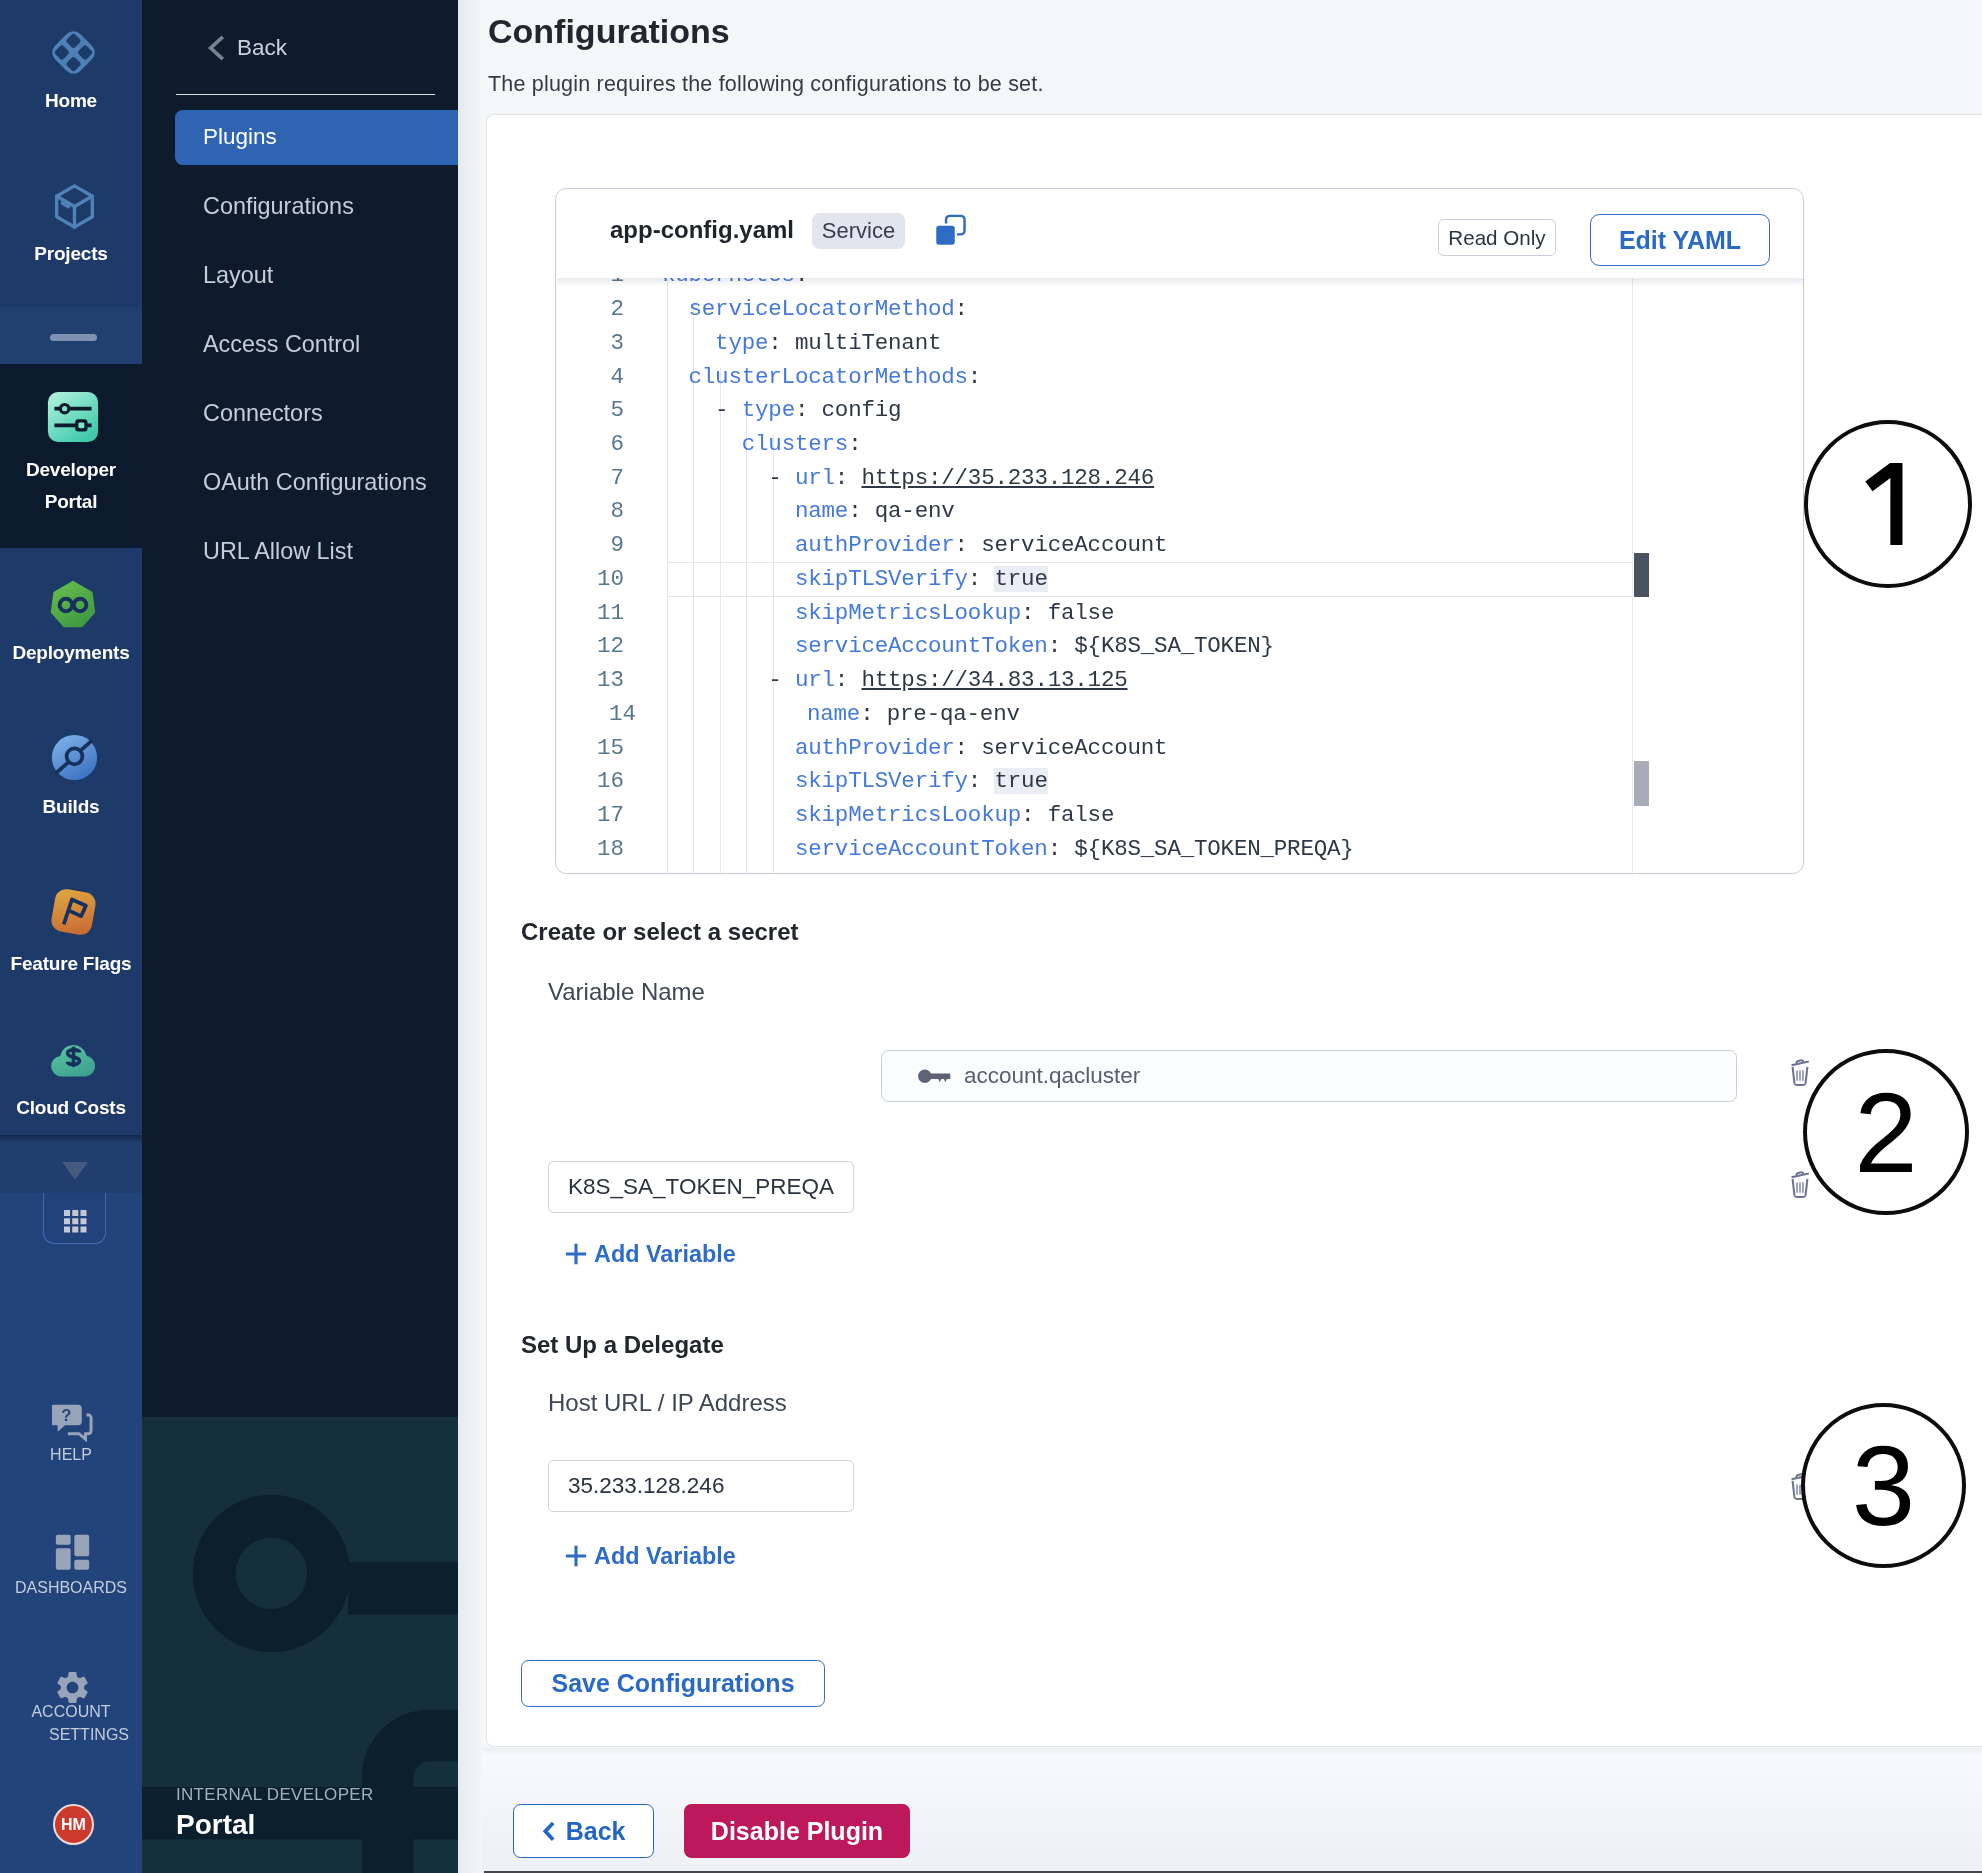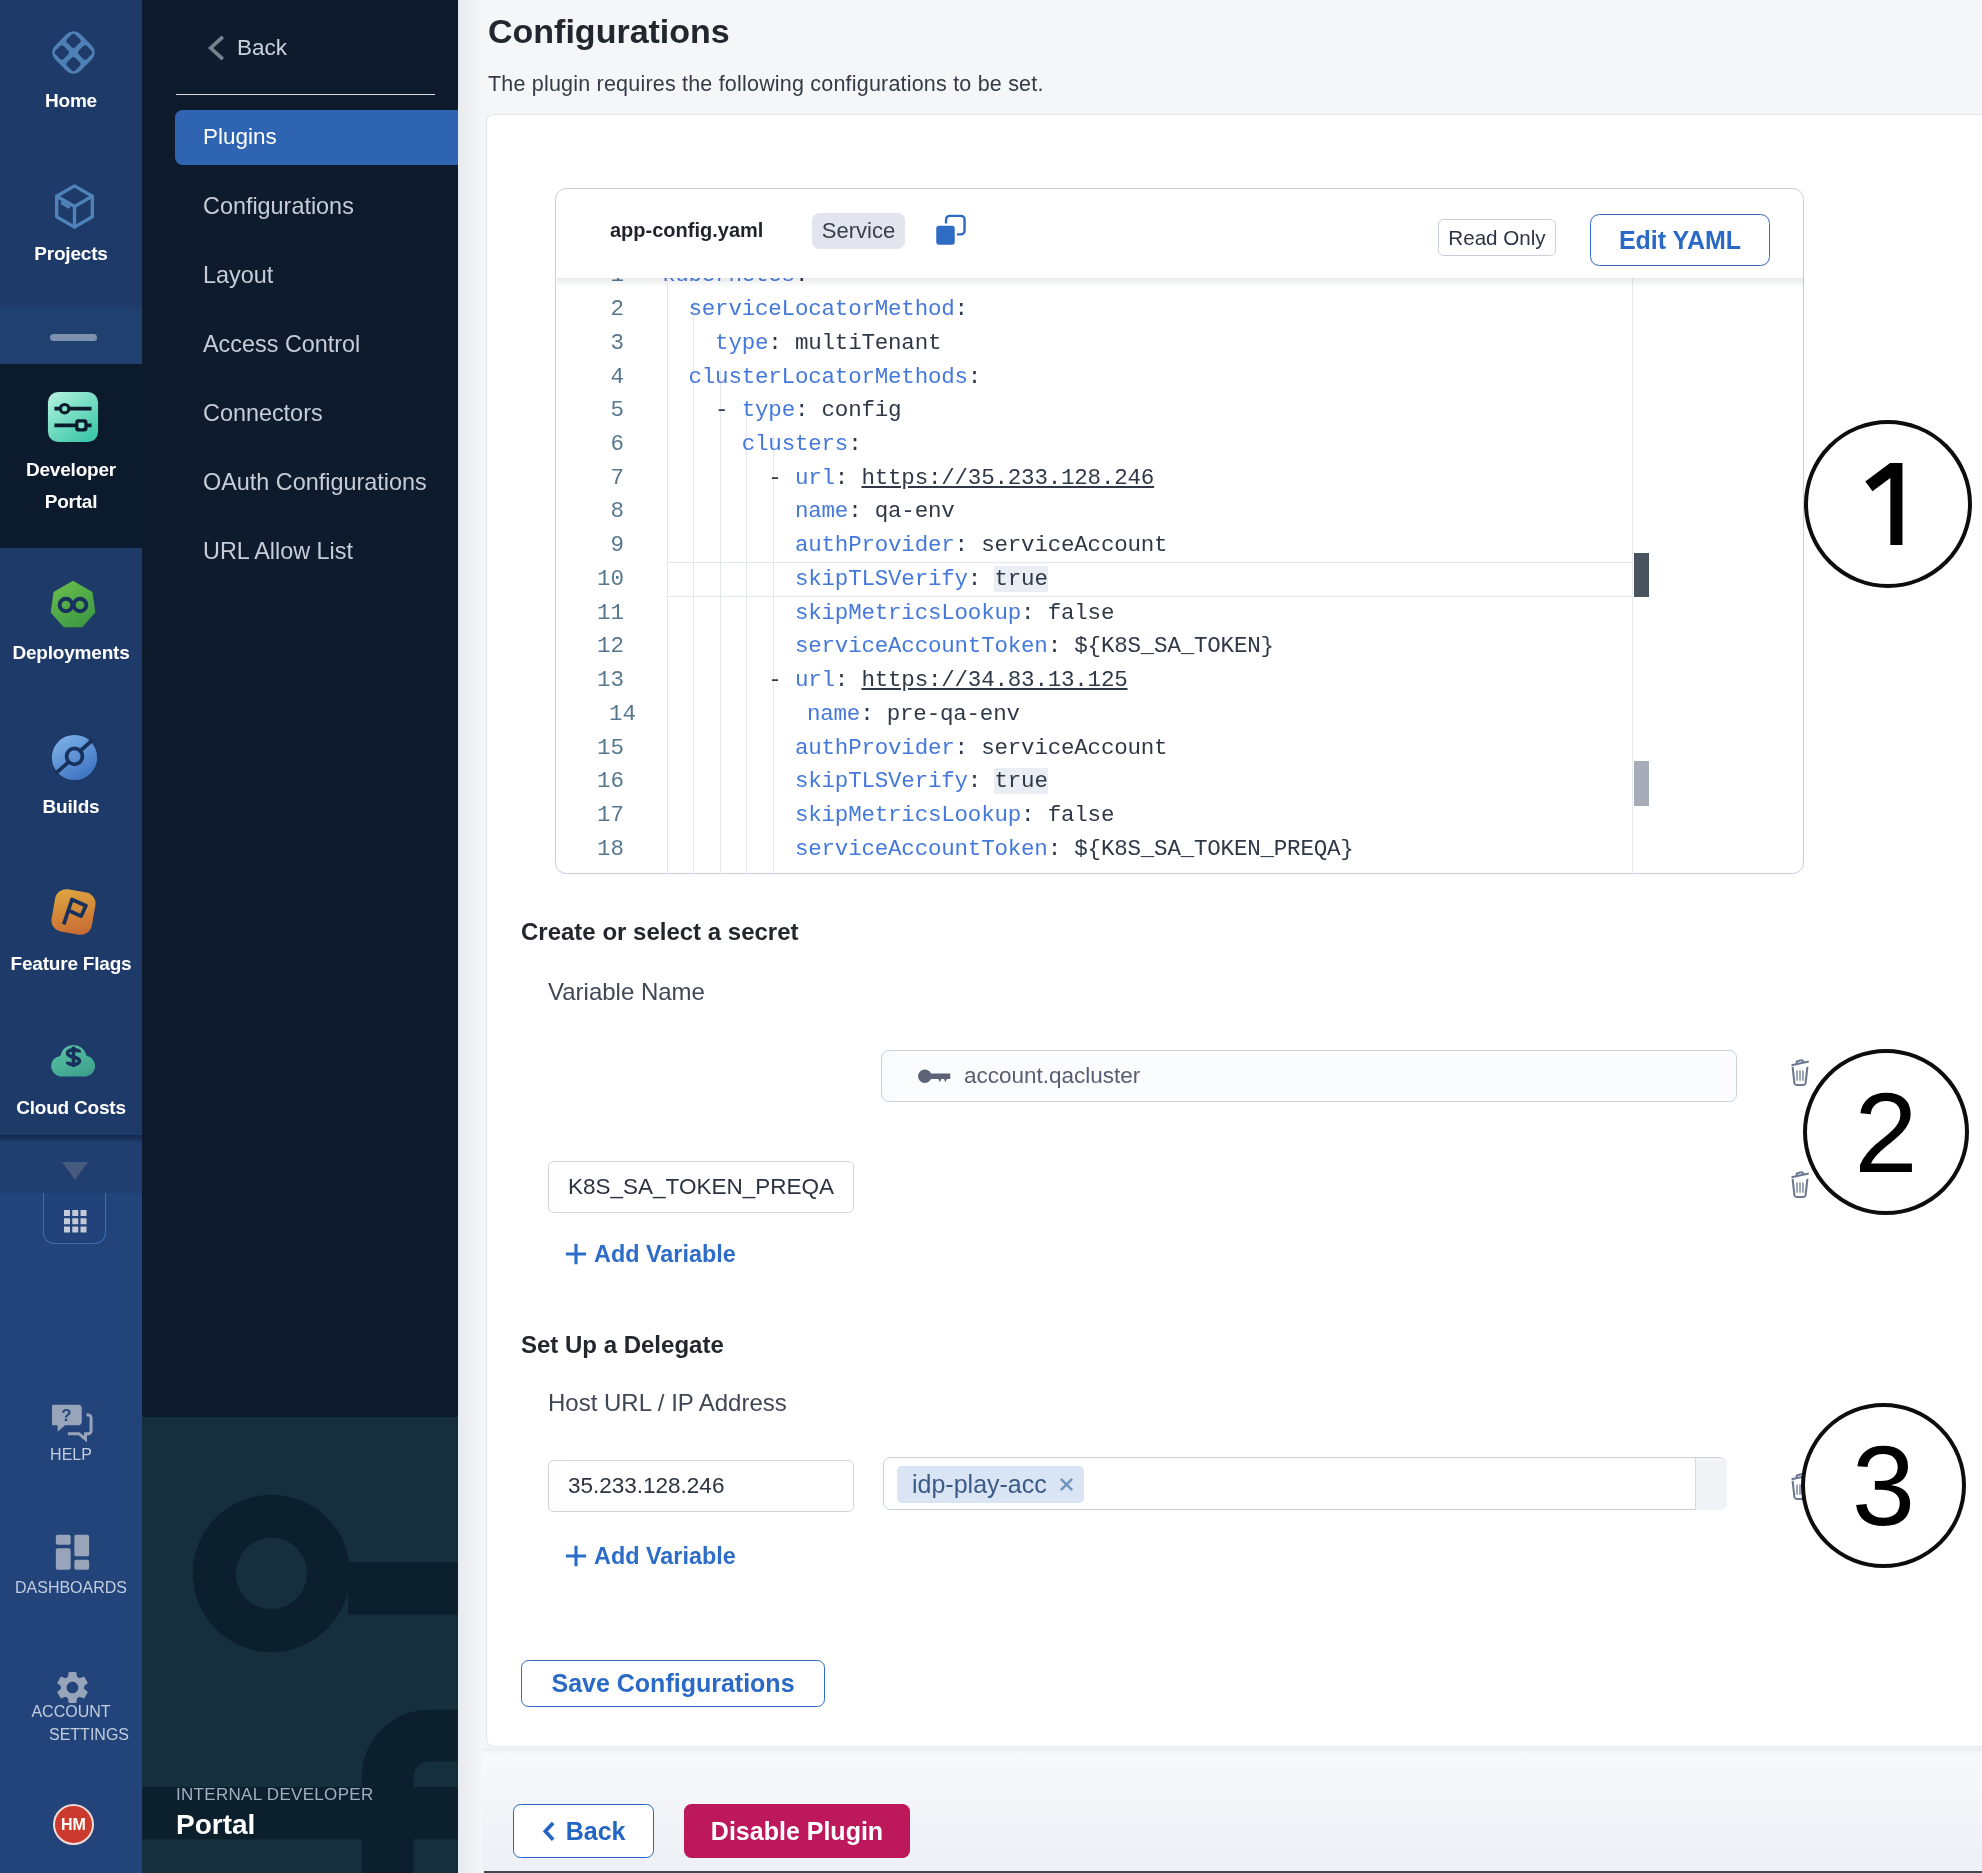--- a/index.html
+++ b/index.html
@@ -232,21 +232,21 @@
     <div class="abs" style="left:34px;top:1809px;font-size:28px;line-height:32px;font-weight:bold;color:#fff;">Portal</div>
   </div>
   <div id="main">
     <div class="abs" style="left:0;top:1748px;width:1524px;height:126px;background:linear-gradient(#e9ecf1 0px,#f8f9fc 6.6px,#eef1f6 103px);"></div>
     <div class="abs" style="left:0;top:0;width:24px;height:1874px;background:linear-gradient(to right,#e7eaee,#f4f6f8);"></div>
     <div class="abs" style="left:30px;top:12px;font-size:34px;font-weight:bold;color:#22272f;">Configurations</div>
     <div class="abs" style="left:30px;top:72px;font-size:21.5px;letter-spacing:0.2px;color:#343b46;">The plugin requires the following configurations to be set.</div>
 
     <div id="container">
       <div id="card">
-        <div class="abs" style="left:54px;top:27px;font-size:20px;line-height:28px;font-weight:bold;color:#1e232c;">app-config.yaml</div>
+        <div class="abs" style="left:54px;top:27px;font-size:24px;line-height:28px;font-weight:bold;color:#1e232c;">app-config.yaml</div>
         <div class="abs" style="left:256px;top:24px;width:93px;height:36px;background:#e3e5ee;border-radius:7.5px;display:flex;align-items:center;justify-content:center;font-size:22px;color:#383e4c;">Service</div>
         <svg class="abs" style="left:378px;top:25px;" width="33" height="33" viewBox="0 0 17.5 17.5">
           <rect x="6.4" y="1" width="9.8" height="9.8" rx="2" fill="none" stroke="#2e6bc4" stroke-width="1.3"></rect>
           <rect x="0.6" y="5.6" width="11" height="11.3" rx="2" fill="#2e6bc4" stroke="#fff" stroke-width="1.2"></rect>
         </svg>
         <div class="abs" style="left:882px;top:30px;width:118px;height:37px;border:0.9px solid #c8cedb;border-radius:5.6px;background:#fff;display:flex;align-items:center;justify-content:center;font-size:20.6px;color:#2c3444;">Read Only</div>
         <div class="btn-blue-outline" style="left:1034px;top:25px;width:180px;height:52px;border-radius:9.4px;font-size:25px;">Edit YAML</div>
 
         <div class="abs" style="left:0.9px;top:89px;width:1247px;height:596px;overflow:hidden;border-radius:0 0 10.3px 10.3px;">
 
@@ -320,29 +320,20 @@
 
       <svg class="abs" style="left:77px;top:1127px;" width="24" height="24" viewBox="0 0 26 26">
           <path d="M13 2 V24 M2 13 H24" stroke="#2d6cc8" stroke-width="3.4"></path>
         </svg>
       <div class="abs" style="left:107px;top:1125px;font-size:23.4px;line-height:28px;font-weight:bold;color:#2d6cc8;">Add Variable</div>
 
       <div class="abs" style="left:34px;top:1216px;font-size:24px;line-height:28px;font-weight:bold;color:#22272e;">Set Up a Delegate</div>
       <div class="abs" style="left:61px;top:1274px;font-size:24px;line-height:28px;color:#3f4754;">Host URL / IP Address</div>
 
       <div class="inpt" style="left:61px;top:1345px;width:306px;height:52px;padding-left:19px;">35.233.128.246</div>
-      <div class="abs" style="left:396px;top:1342px;width:844px;height:53px;background:#fff;border:0.9px solid #c9cfda;border-radius:7.5px;">
-        <div class="abs" style="left:13px;top:7.5px;width:187px;height:37px;background:#d9e4f5;border-radius:4.7px;display:flex;align-items:center;">
-          <span style="margin-left:15px;font-size:25px;color:#3c5a86;">idp-play-acc</span>
-          <svg style="margin-left:11.2px;" width="17" height="17" viewBox="0 0 18 18">
-              <path d="M3 3 L15 15 M15 3 L3 15" stroke="#6e94bd" stroke-width="2.6"></path>
-            </svg>
-        </div>
-        <div class="abs" style="left:811px;top:0;width:32px;height:52px;background:#f2f3f6;border-left:0.9px solid #d6dae2;border-radius:0 6.6px 6.6px 0;"></div>
-      </div>
       <svg class="abs" style="left:1300px;top:1356px;" width="26" height="30" viewBox="0 0 28 32">
           <g fill="none" stroke="#6a7590" stroke-width="2.2">
             <path d="M6 10.5 L8 28 a2.5 2.5 0 0 0 2.5 2 h7 a2.5 2.5 0 0 0 2.5-2 L22 10.5"></path>
             <path d="M10.8 14.5 v11 M14 14.5 v11 M17.2 14.5 v11" stroke-width="1.4"></path>
             <g transform="rotate(-12 14 6)">
               <path d="M4.5 6.8 h19"></path>
               <path d="M10.5 6.3 a1.8 1.8 0 0 1 1.8-2.6 h3.4 a1.8 1.8 0 0 1 1.8 2.6"></path>
             </g>
           </g>
         </svg>

